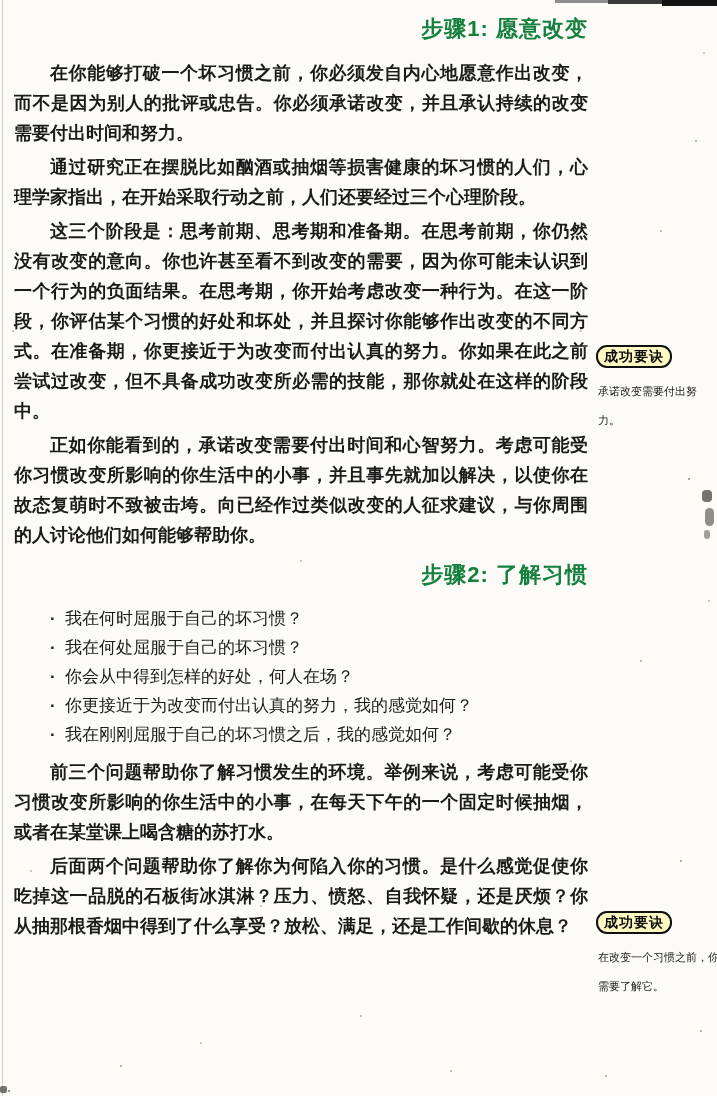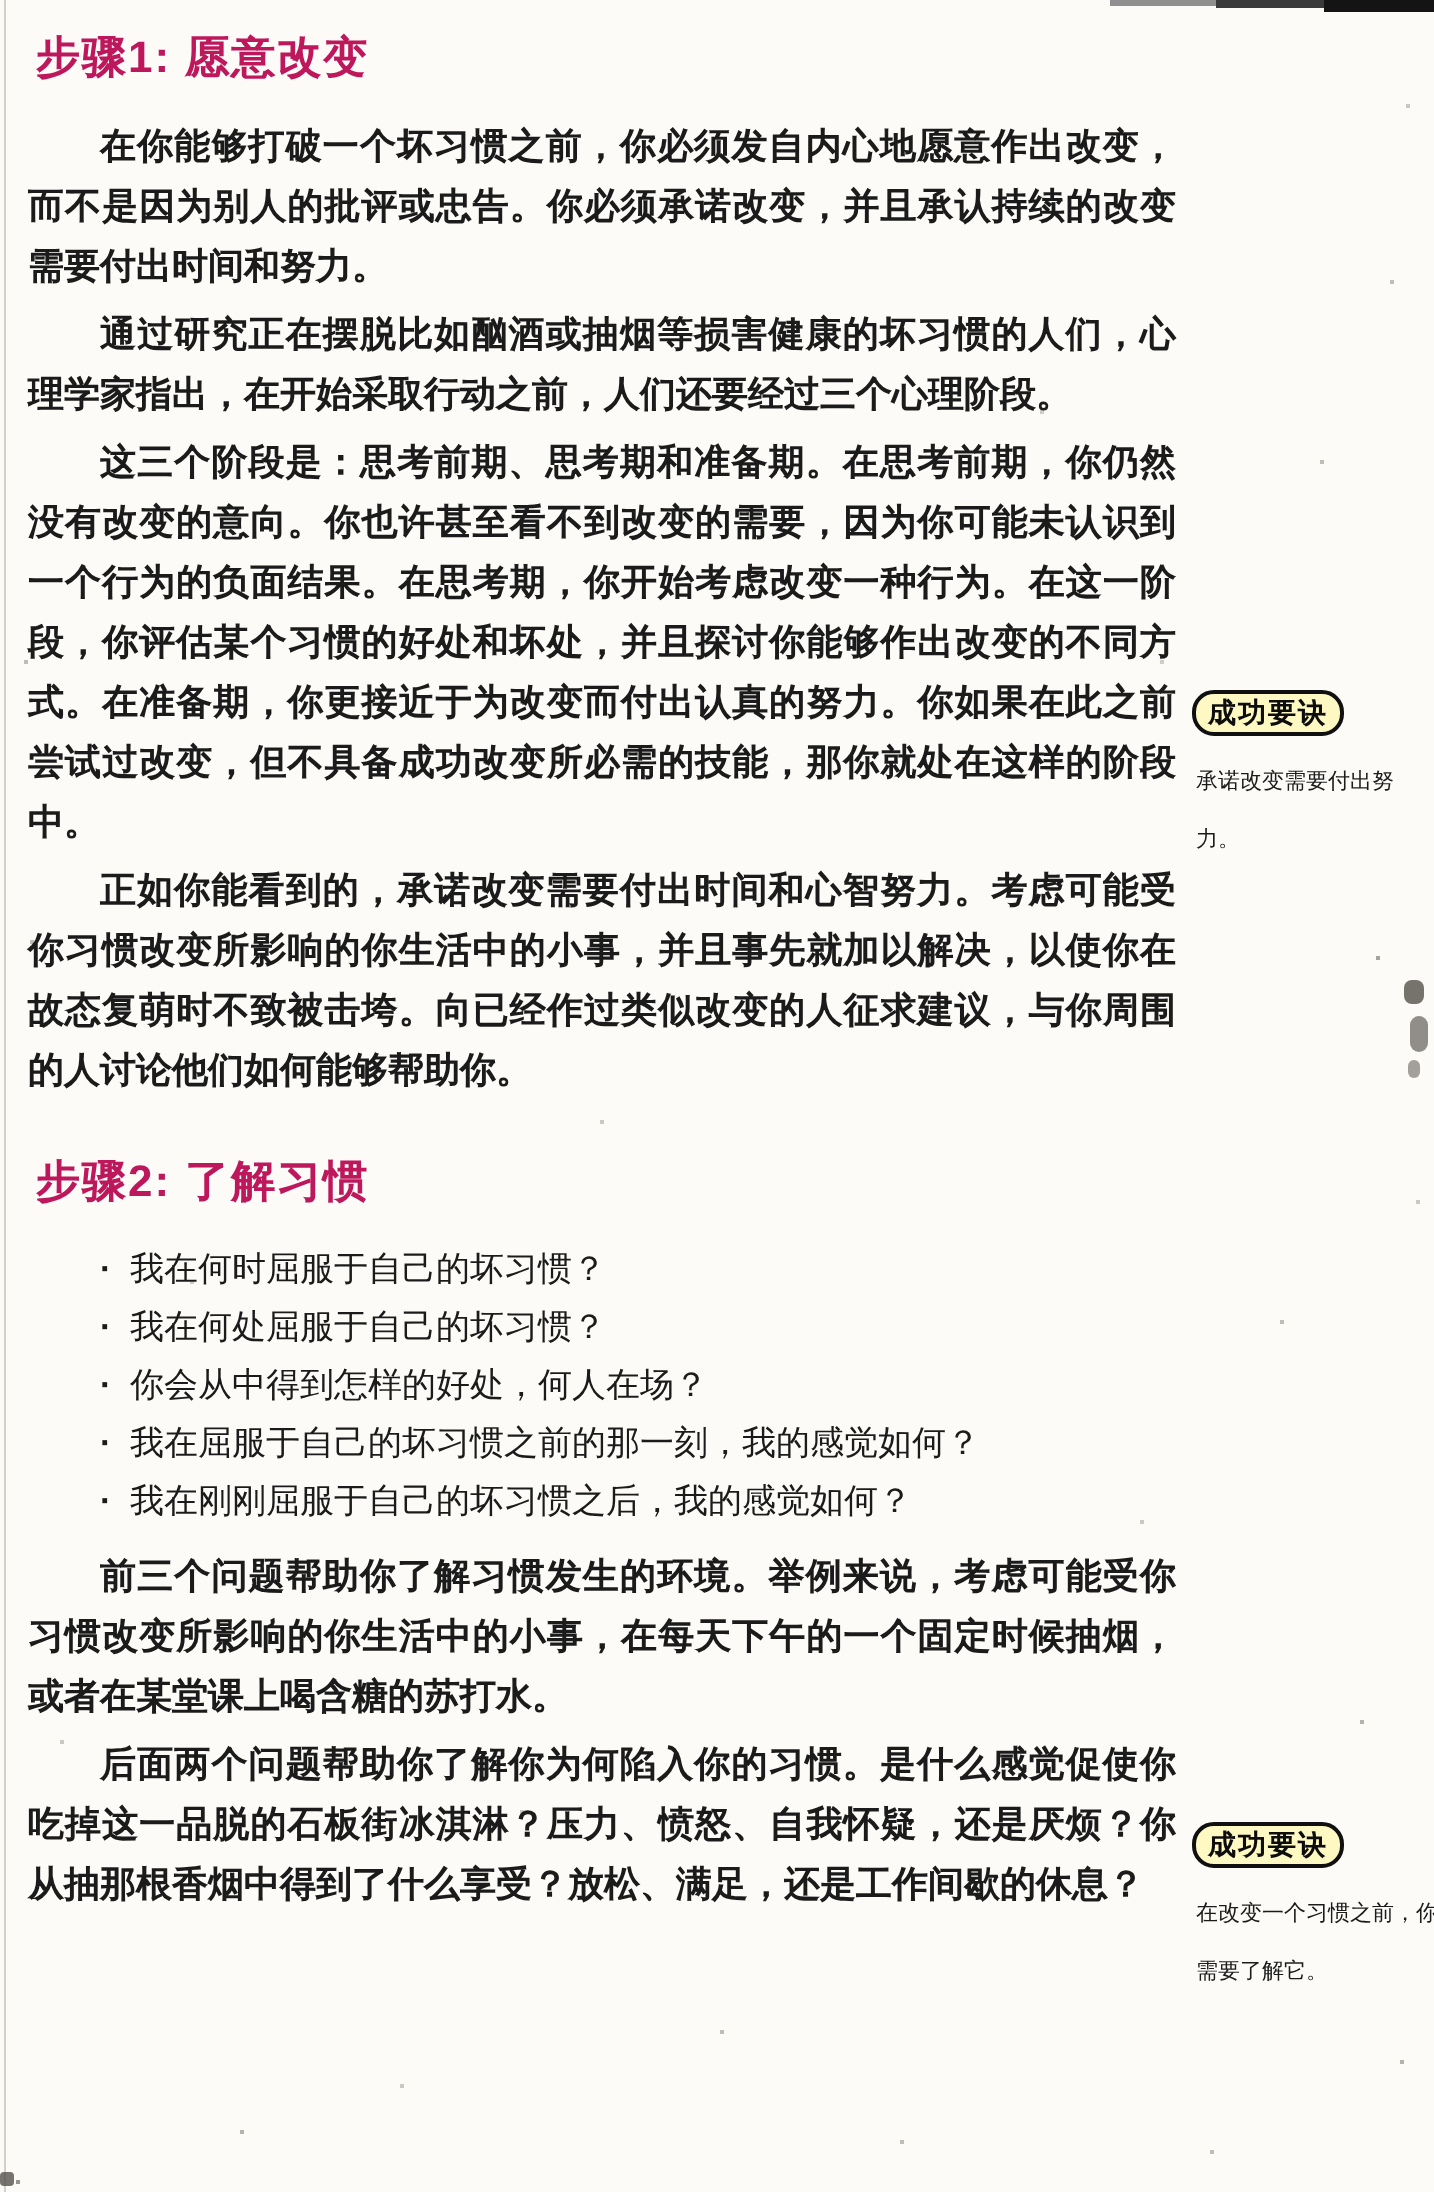--- a/index.html
+++ b/index.html
@@ -36,23 +36,24 @@
       520px 205px 0 #d2cdc4, 260px 905px 0 #d2cdc4, 605px 1075px 0 #c2bdb4;
   }
 
   
   .main { position: absolute; left: 10px; top: 14px; width: 578px; }
   .section-heading {
     margin: 0 0 14px 8px;
     font-size: 22px;
     font-weight: 800;
     letter-spacing: 1px;
-    color: #be185d;
+    color: #15803d;
+    text-align: right;
   }
-  .section-heading.second { margin-top: 26px; }
+  .section-heading.second { margin-top: 10px; }
   .body-p {
     margin: 0 0 4px 4px;
     text-indent: 2em;
     font-size: 18px;
     line-height: 30px;
     font-weight: 700;
     text-align: justify;
     text-justify: inter-ideograph;
   }
   .q-list { list-style: none; margin: 11px 0 8px 0; padding: 0; }
@@ -125,21 +126,21 @@
       <li>
         <span class="marker">·</span>
         <span>我在何处屈服于自己的坏习惯？</span>
       </li>
       <li>
         <span class="marker">·</span>
         <span>你会从中得到怎样的好处，何人在场？</span>
       </li>
       <li>
         <span class="marker">·</span>
-        <span>我在屈服于自己的坏习惯之前的那一刻，我的感觉如何？</span>
+        <span>你更接近于为改变而付出认真的努力，我的感觉如何？</span>
       </li>
       <li>
         <span class="marker">·</span>
         <span>我在刚刚屈服于自己的坏习惯之后，我的感觉如何？</span>
       </li>
     </ul>
 
     <p class="body-p">前三个问题帮助你了解习惯发生的环境。举例来说，考虑可能受你习惯改变所影响的你生活中的小事，在每天下午的一个固定时候抽烟，或者在某堂课上喝含糖的苏打水。</p>
     <p class="body-p">后面两个问题帮助你了解你为何陷入你的习惯。是什么感觉促使你吃掉这一品脱的石板街冰淇淋？压力、愤怒、自我怀疑，还是厌烦？你从抽那根香烟中得到了什么享受？放松、满足，还是工作间歇的休息？</p>
   </div>

